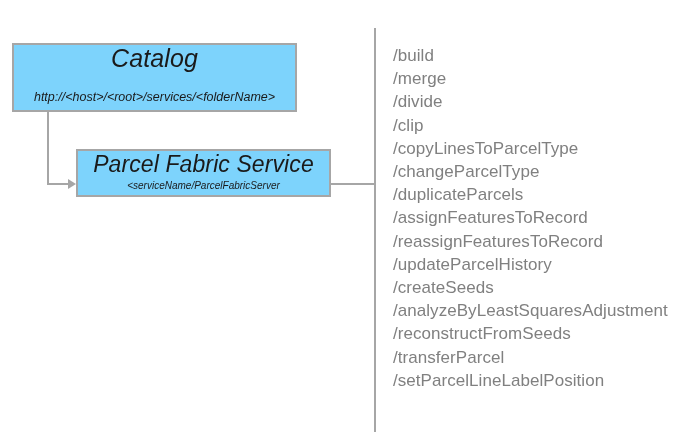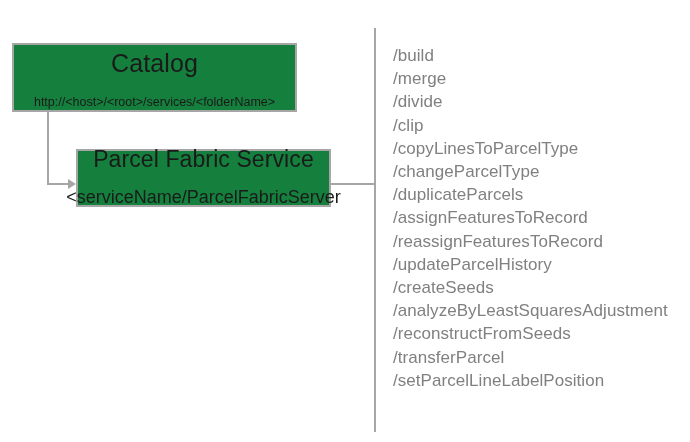--- a/index.html
+++ b/index.html
@@ -16,27 +16,28 @@
   #diagram {
     position: relative;
     width: 690px;
     height: 442px;
   }
 
   
   .node {
     position: absolute;
     box-sizing: border-box;
-    background: #15803d;
+    background: #7dd3fc;
     border: 2px solid #a6a6a6;
     display: flex;
     flex-direction: column;
     align-items: center;
-    justify-content: flex-end;
+    justify-content: flex-start;
     text-align: center;
+    font-style: italic;
   }
   .node-title {
     color: #1a1a1a;
     font-size: 25px;
     line-height: 30px;
     font-weight: 400;
     letter-spacing: 0.1px;
     white-space: nowrap;
   }
   .node-sub {
@@ -54,24 +55,24 @@
     width: 285px;
     height: 69px;
   }
   #catalog-node .node-title { margin-top: -2px; }
   #catalog-node .node-sub { margin-top: 16px; }
 
   #parcel-fabric-node {
     left: 76px;
     top: 149px;
     width: 255px;
-    height: 58px;
+    height: 48px;
   }
   #parcel-fabric-node .node-title { font-size: 23px; line-height: 27px; }
-  #parcel-fabric-node .node-sub { font-size: 18px; margin-top: 16px; }
+  #parcel-fabric-node .node-sub { font-size: 10px; margin-top: 0px; }
 
   
   .conn {
     position: absolute;
     background: #a6a6a6;
   }
   
   #conn-drop {
     left: 47px;
     top: 112px;

